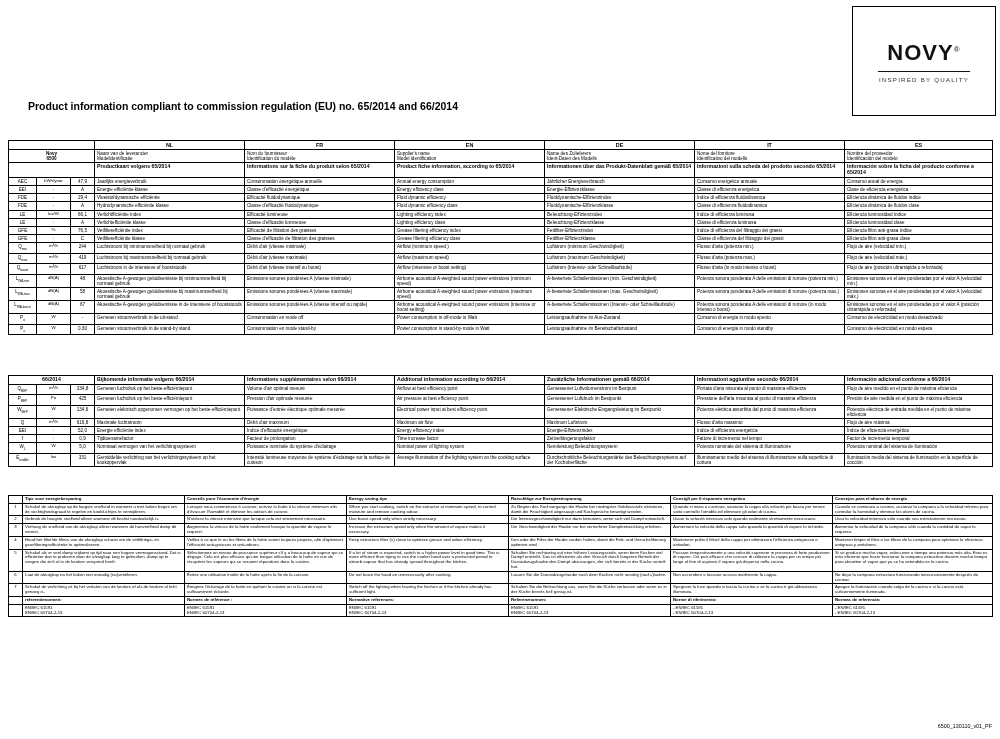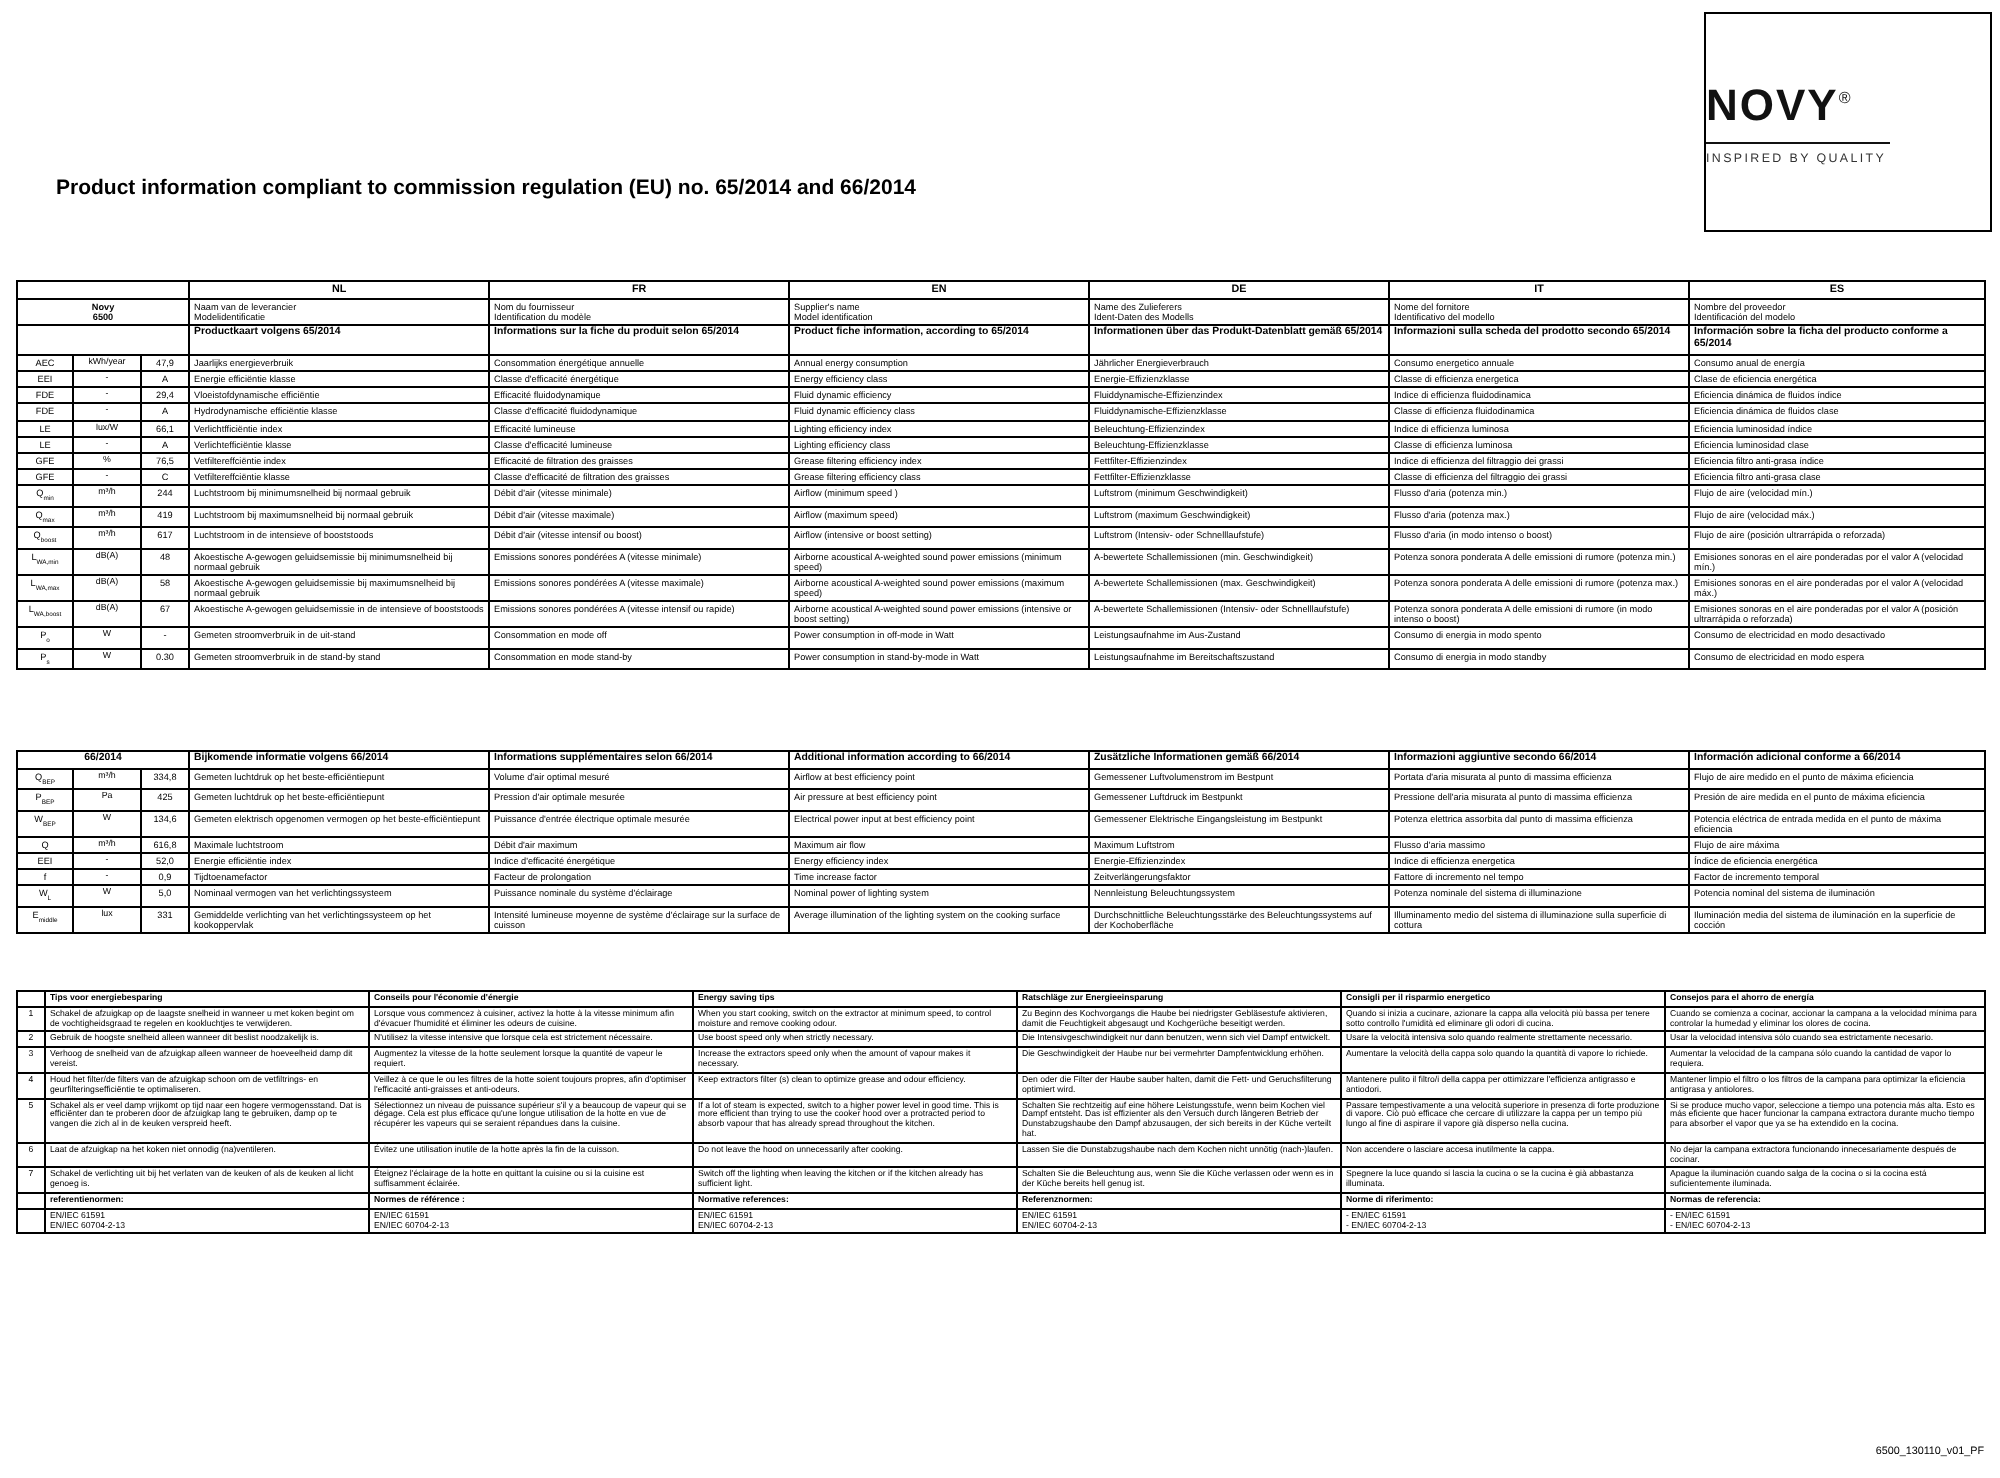--- a/index.html
+++ b/index.html
@@ -1,28 +1,28 @@
 <!DOCTYPE html>
 <html><head>
 <meta charset="utf-8">
 <style>
   html,body{margin:0;padding:0;background:#ffffff;}
   body{width:1000px;height:739px;font-family:"Liberation Sans",sans-serif;color:#000;}
   .page{position:relative;width:1000px;height:739px;overflow:hidden;}
 
   
   .logo-box{position:absolute;left:852px;top:6px;width:142px;height:108px;border:1px solid #000;background:#fff;}
-  .logo-inner{position:absolute;left:0;top:0;width:142px;height:108px;display:flex;flex-direction:column;align-items:flex-start;justify-content:center;}
+  .logo-inner{position:absolute;left:0;top:0;width:142px;height:108px;display:flex;flex-direction:column;align-items:center;justify-content:center;}
   .logo-word{font-family:"Liberation Sans",sans-serif;font-weight:bold;font-size:22px;letter-spacing:1px;color:#111;}
   .logo-word sup{font-size:8px;vertical-align:super;font-weight:normal;}
   .logo-tag{font-size:6.2px;letter-spacing:1.2px;color:#333;margin-top:4px;}
   .logo-rule{width:92px;height:1px;background:#111;margin-top:5px;}
 
   
-  .doc-title{position:absolute;left:8px;top:88px;font-size:10.5px;font-weight:bold;padding-left:20px;}
+  .doc-title{position:absolute;left:8px;top:100px;font-size:10.5px;font-weight:bold;padding-left:20px;}
 
   
   table{border-collapse:collapse;table-layout:fixed;}
   td,th{border:1px solid #000;vertical-align:top;padding:1px 2px;font-size:4.6px;line-height:1.12;overflow:hidden;}
   .b{font-weight:bold;}
   .c{text-align:center;}
 
   
   .t1{position:absolute;left:8px;top:140px;width:984px;}
   .t1 td{height:auto;}

